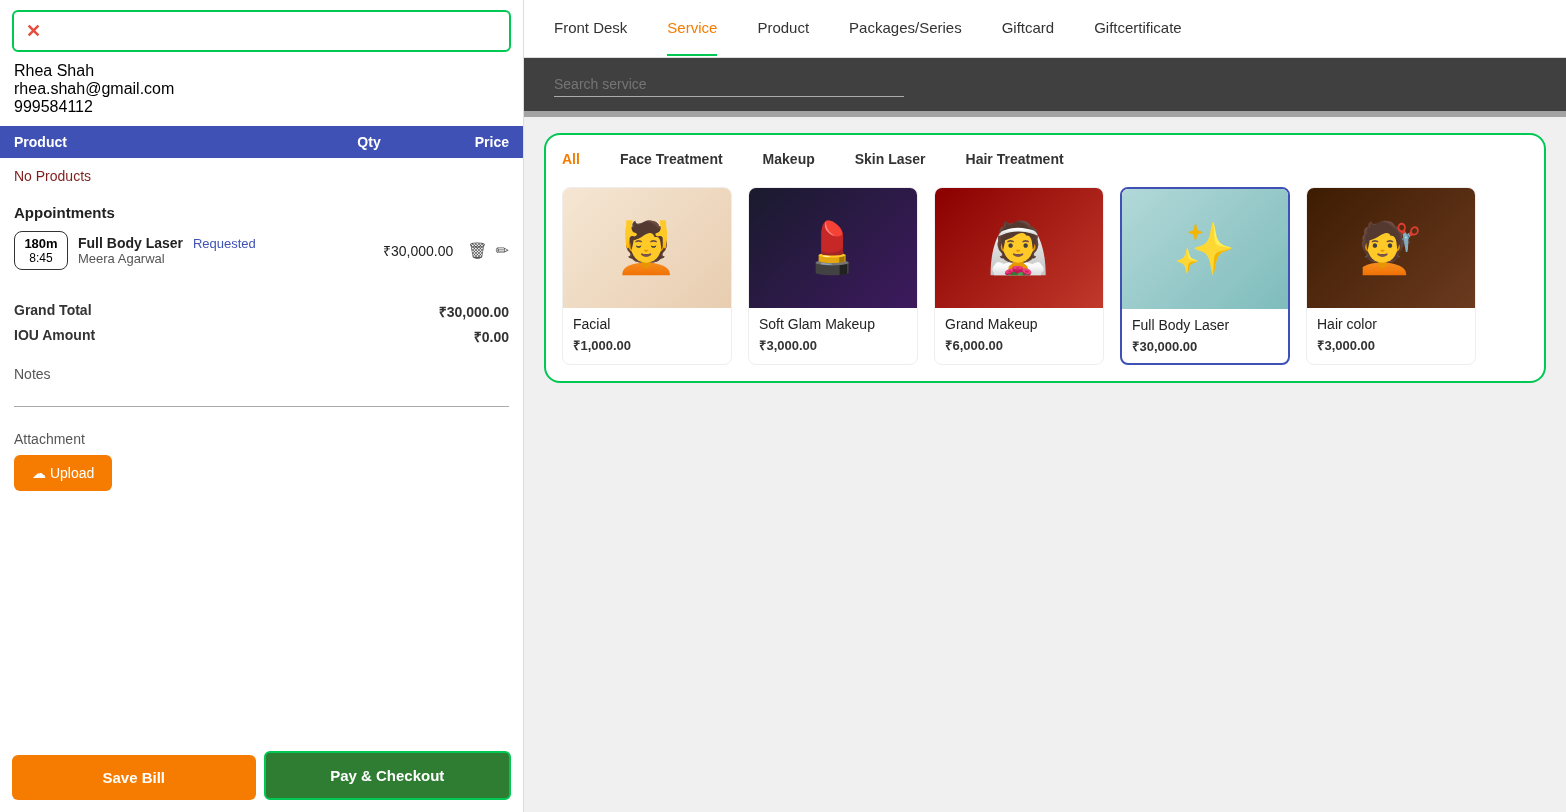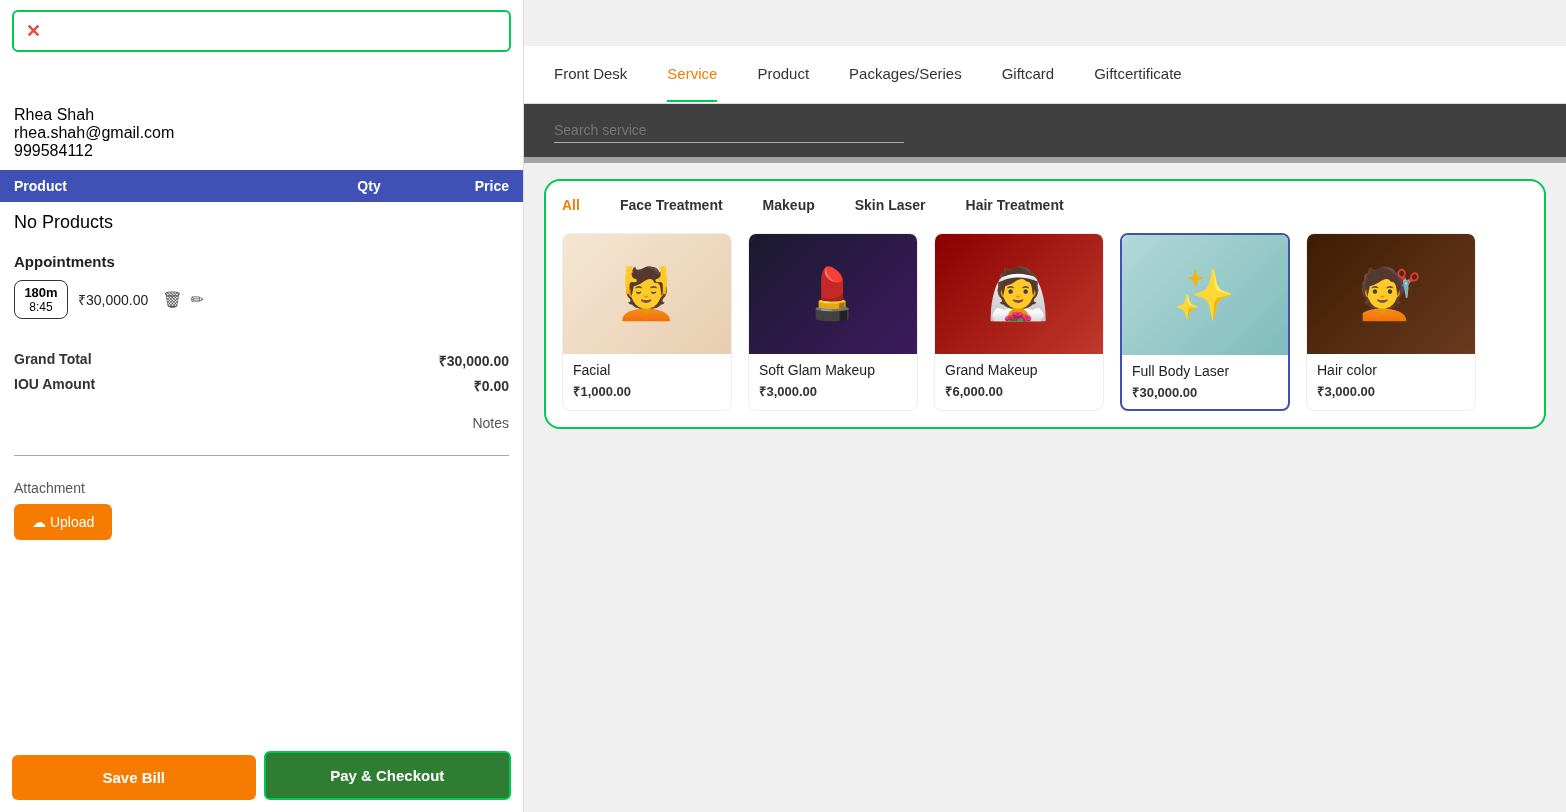--- a/index.html
+++ b/index.html
@@ -36,21 +36,20 @@
       font-size: 18px;
       cursor: pointer;
       font-weight: bold;
     }
 
     .customer-row {
       display: flex;
       justify-content: space-between;
       align-items: flex-start;
       padding: 0 14px 10px;
-      margin-top: 44px;
     }
     .customer-details { display: flex; flex-direction: column; }
 
     .new-customer-btn {
       background: #f57c00;
       color: #fff;
       border: none;
       border-radius: 6px;
       padding: 10px 18px;
       font-size: 14px;
@@ -66,22 +65,22 @@
       background: #3f51b5;
       display: flex;
       padding: 8px 14px;
     }
     .product-table .col-product { flex: 1; color: #fff; font-size: 14px; font-weight: bold; }
     .product-table .col-qty { width: 80px; color: #fff; font-size: 14px; font-weight: bold; text-align: center; }
     .product-table .col-price { width: 100px; color: #fff; font-size: 14px; font-weight: bold; text-align: right; }
 
     .no-products {
       padding: 10px 14px;
-      font-size: 18px;
-      color: #000000;
+      font-size: 14px;
+      color: #7f1d1d;
     }
 
     .appointments-section {
       padding: 10px 14px 0;
     }
     .appointments-title {
       font-size: 15px;
       font-weight: bold;
       color: #222;
       margin-bottom: 10px;
@@ -120,21 +119,20 @@
     .total-row {
       display: flex;
       justify-content: space-between;
       margin-bottom: 6px;
     }
     .total-label { font-size: 14px; color: #333; font-weight: bold; }
     .total-value { font-size: 14px; color: #333; font-weight: bold; }
 
     .notes-section {
       padding: 14px 14px 0;
-      text-align: right;
     }
     .notes-label { font-size: 14px; color: #555; margin-bottom: 24px; }
     .notes-line {
       border-bottom: 1px solid #aaa;
       margin: 0 0 14px;
     }
 
     .attachment-section {
       padding: 10px 14px 0;
     }
@@ -193,21 +191,20 @@
 
     
     .top-tabs {
       background: #fff;
       display: flex;
       align-items: center;
       padding: 0 30px;
       border-bottom: 1px solid #ddd;
       height: 58px;
       gap: 40px;
-      margin-top: 46px;
     }
     .tab-item {
       font-size: 15px;
       color: #333;
       cursor: pointer;
       padding: 18px 0;
       border-bottom: 2px solid transparent;
       white-space: nowrap;
     }
     .tab-item.active {
@@ -325,20 +322,27 @@
   </div>
 
   <div class="no-products">No Products</div>
 
   <div class="appointments-section">
     <div class="appointments-title">Appointments</div>
     <div class="appointment-item">
       <div class="appt-time-box">
         <div class="duration">180m</div>
         <div class="time">8:45</div>
+      </div>
+      <div class="appt-info">
+        <div class="appt-name">
+          <span>Full Body Laser</span>
+          <span class="status">Requested</span>
+        </div>
+        <div class="appt-staff">Meera Agarwal</div>
       </div>
       <span class="appt-price">₹30,000.00</span>
       <div class="appt-actions">
         <button class="icon-btn">🗑</button>
         <button class="icon-btn">✏</button>
       </div>
     </div>
   </div>
 
   <div class="totals-section">

